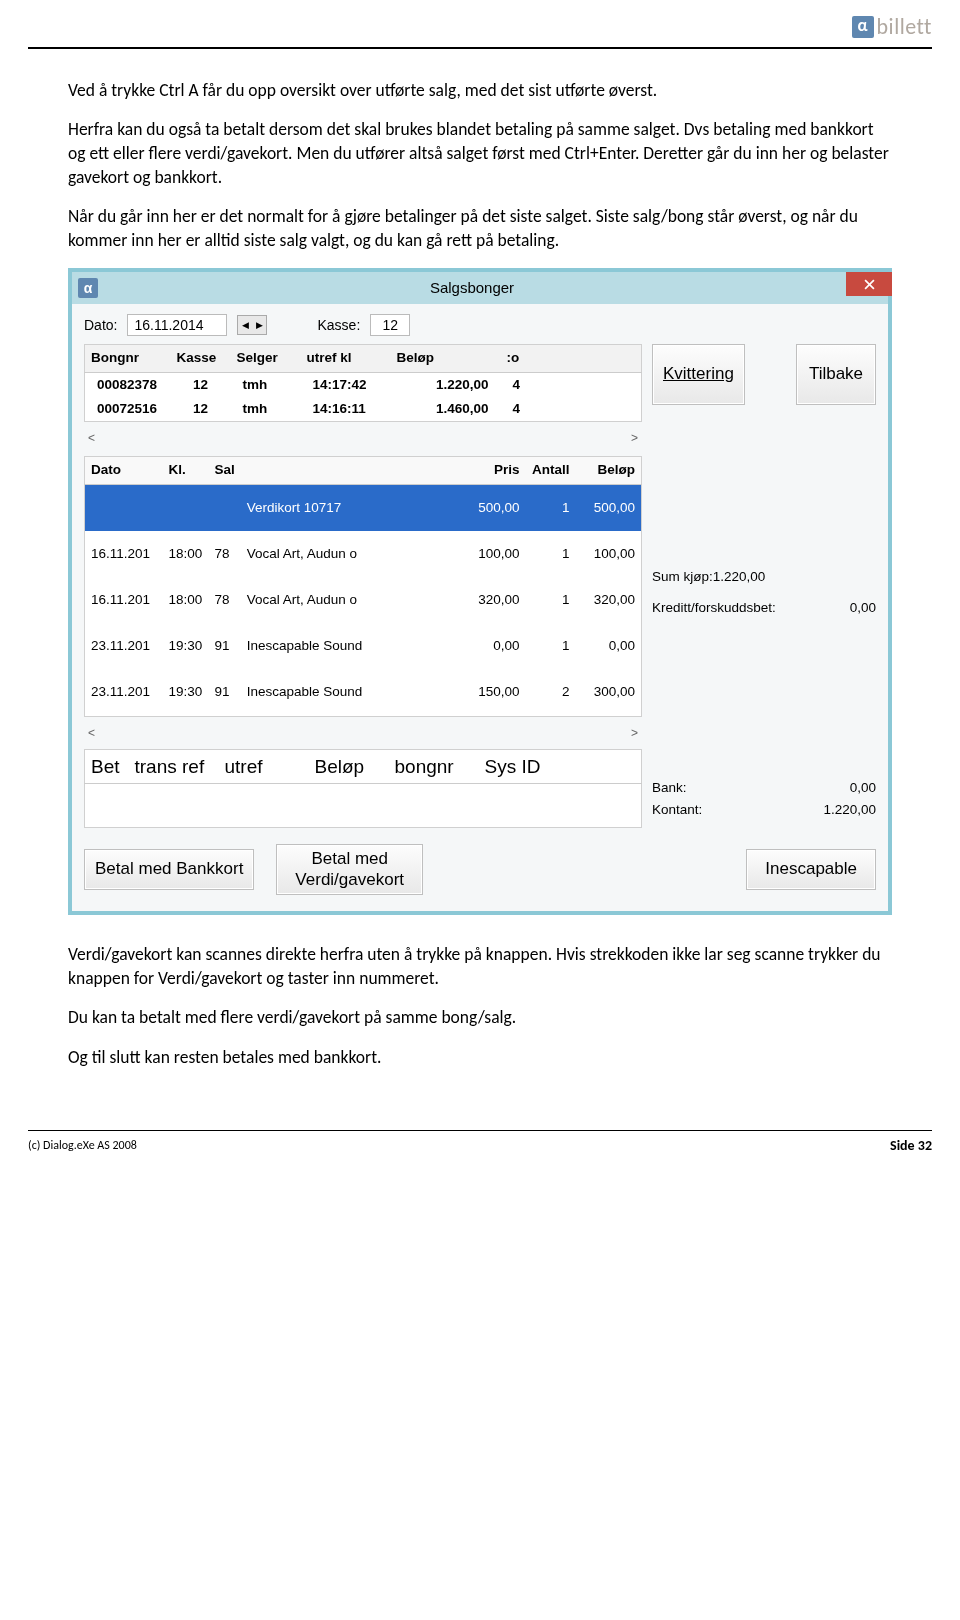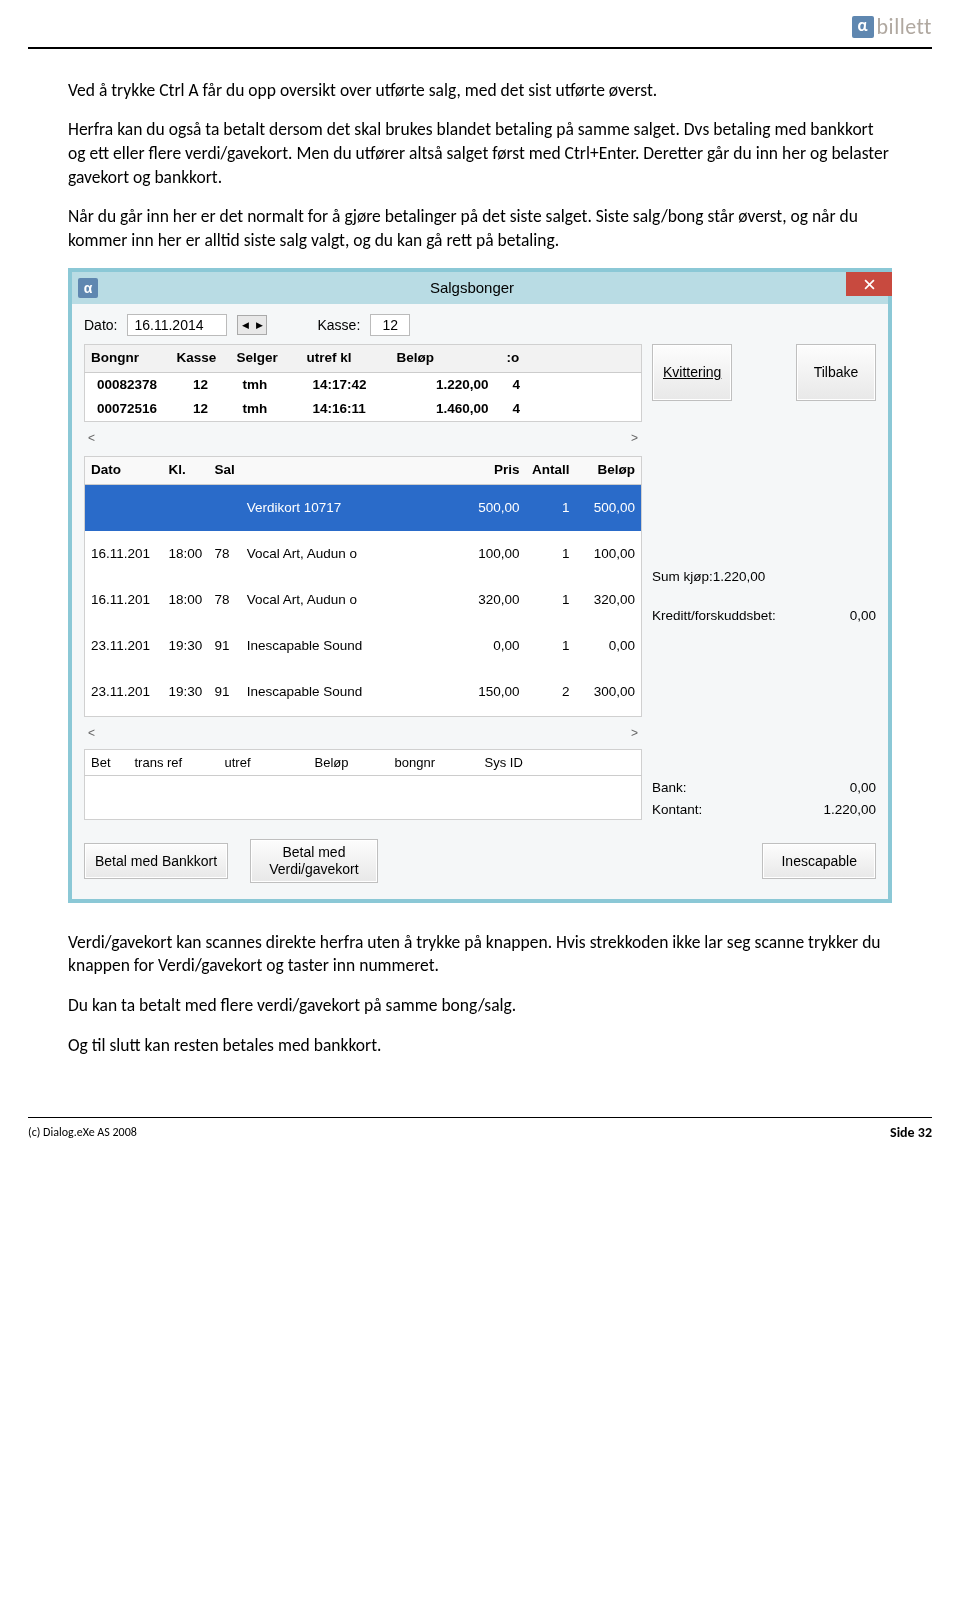--- a/index.html
+++ b/index.html
@@ -23,37 +23,37 @@
   .toprow input { border:1px solid #bbb; padding:2px 6px; font-size:14px; background:#fff;}
   .spinners { display:inline-flex; flex-direction:row; border:1px solid #aaa;}
   .spinners span { width:14px; height:18px; display:inline-flex; align-items:center; justify-content:center; font-size:9px; background:#e8e8e8;}
   .panel { margin: 0 12px; }
   table { border-collapse: collapse; width: 100%; font-size:13.5px; }
   .t1-wrap { display:flex; gap:10px; align-items:flex-start; }
   .t1 { flex: 0 0 558px; background:#fff; border:1px solid #d0d0d0;}
   .t1 th { font-weight:bold; text-align:left; padding:4px 6px; border-bottom:1px solid #ccc; background:#f2f2f2;}
   .t1 td { padding:3px 12px; font-weight:bold; }
   .t1 .sel { background:#fff; }
-  .btn { border:1px solid #bfbfbf; background:linear-gradient(#fdfdfd,#e8e8e8); padding:18px 10px; font-size:14px; text-align:center; box-shadow: inset 0 0 0 1px #fff; min-width:80px;}
+  .btn { border:1px solid #bfbfbf; background:linear-gradient(#fdfdfd,#e8e8e8); padding:18px 10px; font-size:17px; text-align:center; box-shadow: inset 0 0 0 1px #fff; min-width:80px;}
   .btn.small { padding:6px 14px; }
   .scrollrow { display:flex; justify-content:space-between; padding:8px 4px 4px 4px; font-size:12px; color:#666;}
   .scrollrow span { display:inline-block; }
   .t2wrap { margin:6px 12px 0 12px; display:flex; gap:10px; }
   .t2 { flex:0 0 558px; background:#fff; border:1px solid #d0d0d0;}
   .t2 th { font-weight:bold; padding:4px 6px; border-bottom:1px solid #ccc; background:#f9f9f9; text-align:right;}
   .t2 th.l { text-align:left;margin-left:38px; }
   .t2 td { padding:14px 6px; text-align:right; }
   .t2 td.l { text-align:left; }
   .t2 tr.hi td { background:#2a6bc9; color:#fff; }
   .sidesum { flex:1; padding-top: 0; font-size:13.5px; }
   .sidesum .row { display:flex; margin-bottom:6px; margin-top:112px;}
-  .sidesum .row2 { display:flex; justify-content:space-between; margin-top:20px;}
+  .sidesum .row2 { display:flex; justify-content:space-between; margin-top:12px;}
   .t3wrap { margin:4px 12px 0 12px; display:flex; gap:10px; align-items:flex-start;}
   .t3 { flex:0 0 558px; background:#fff; border:1px solid #d0d0d0;}
-  .t3 th { font-weight:normal; padding:4px 6px; border-bottom:1px solid #ccc; text-align:left; font-size:13px;}
+  .t3 th { font-weight:normal; padding:4px 6px; border-bottom:1px solid #ccc; text-align:left; font-size:19px;}
   .t3 td { height:22px; }
   .sidebk { flex:1; font-size:13.5px; padding-top:30px;}
   .sidebk .row { display:flex; justify-content:space-between; margin-bottom:4px;}
   .btnrow { display:flex; gap:22px; padding:16px 12px 16px 12px; align-items:center;}
   .btnrow .spacer { flex:1; }
   .footer { margin-top: 60px; border-top:1px solid #000; padding:6px 0; display:flex; justify-content:space-between; font-size:13px;}
   .footer .l { font-size:12px; }
   .footer .r { font-weight:bold; font-size:14px;}.aR{text-align:right}.aC{text-align:center}
 </style>
 </head>

